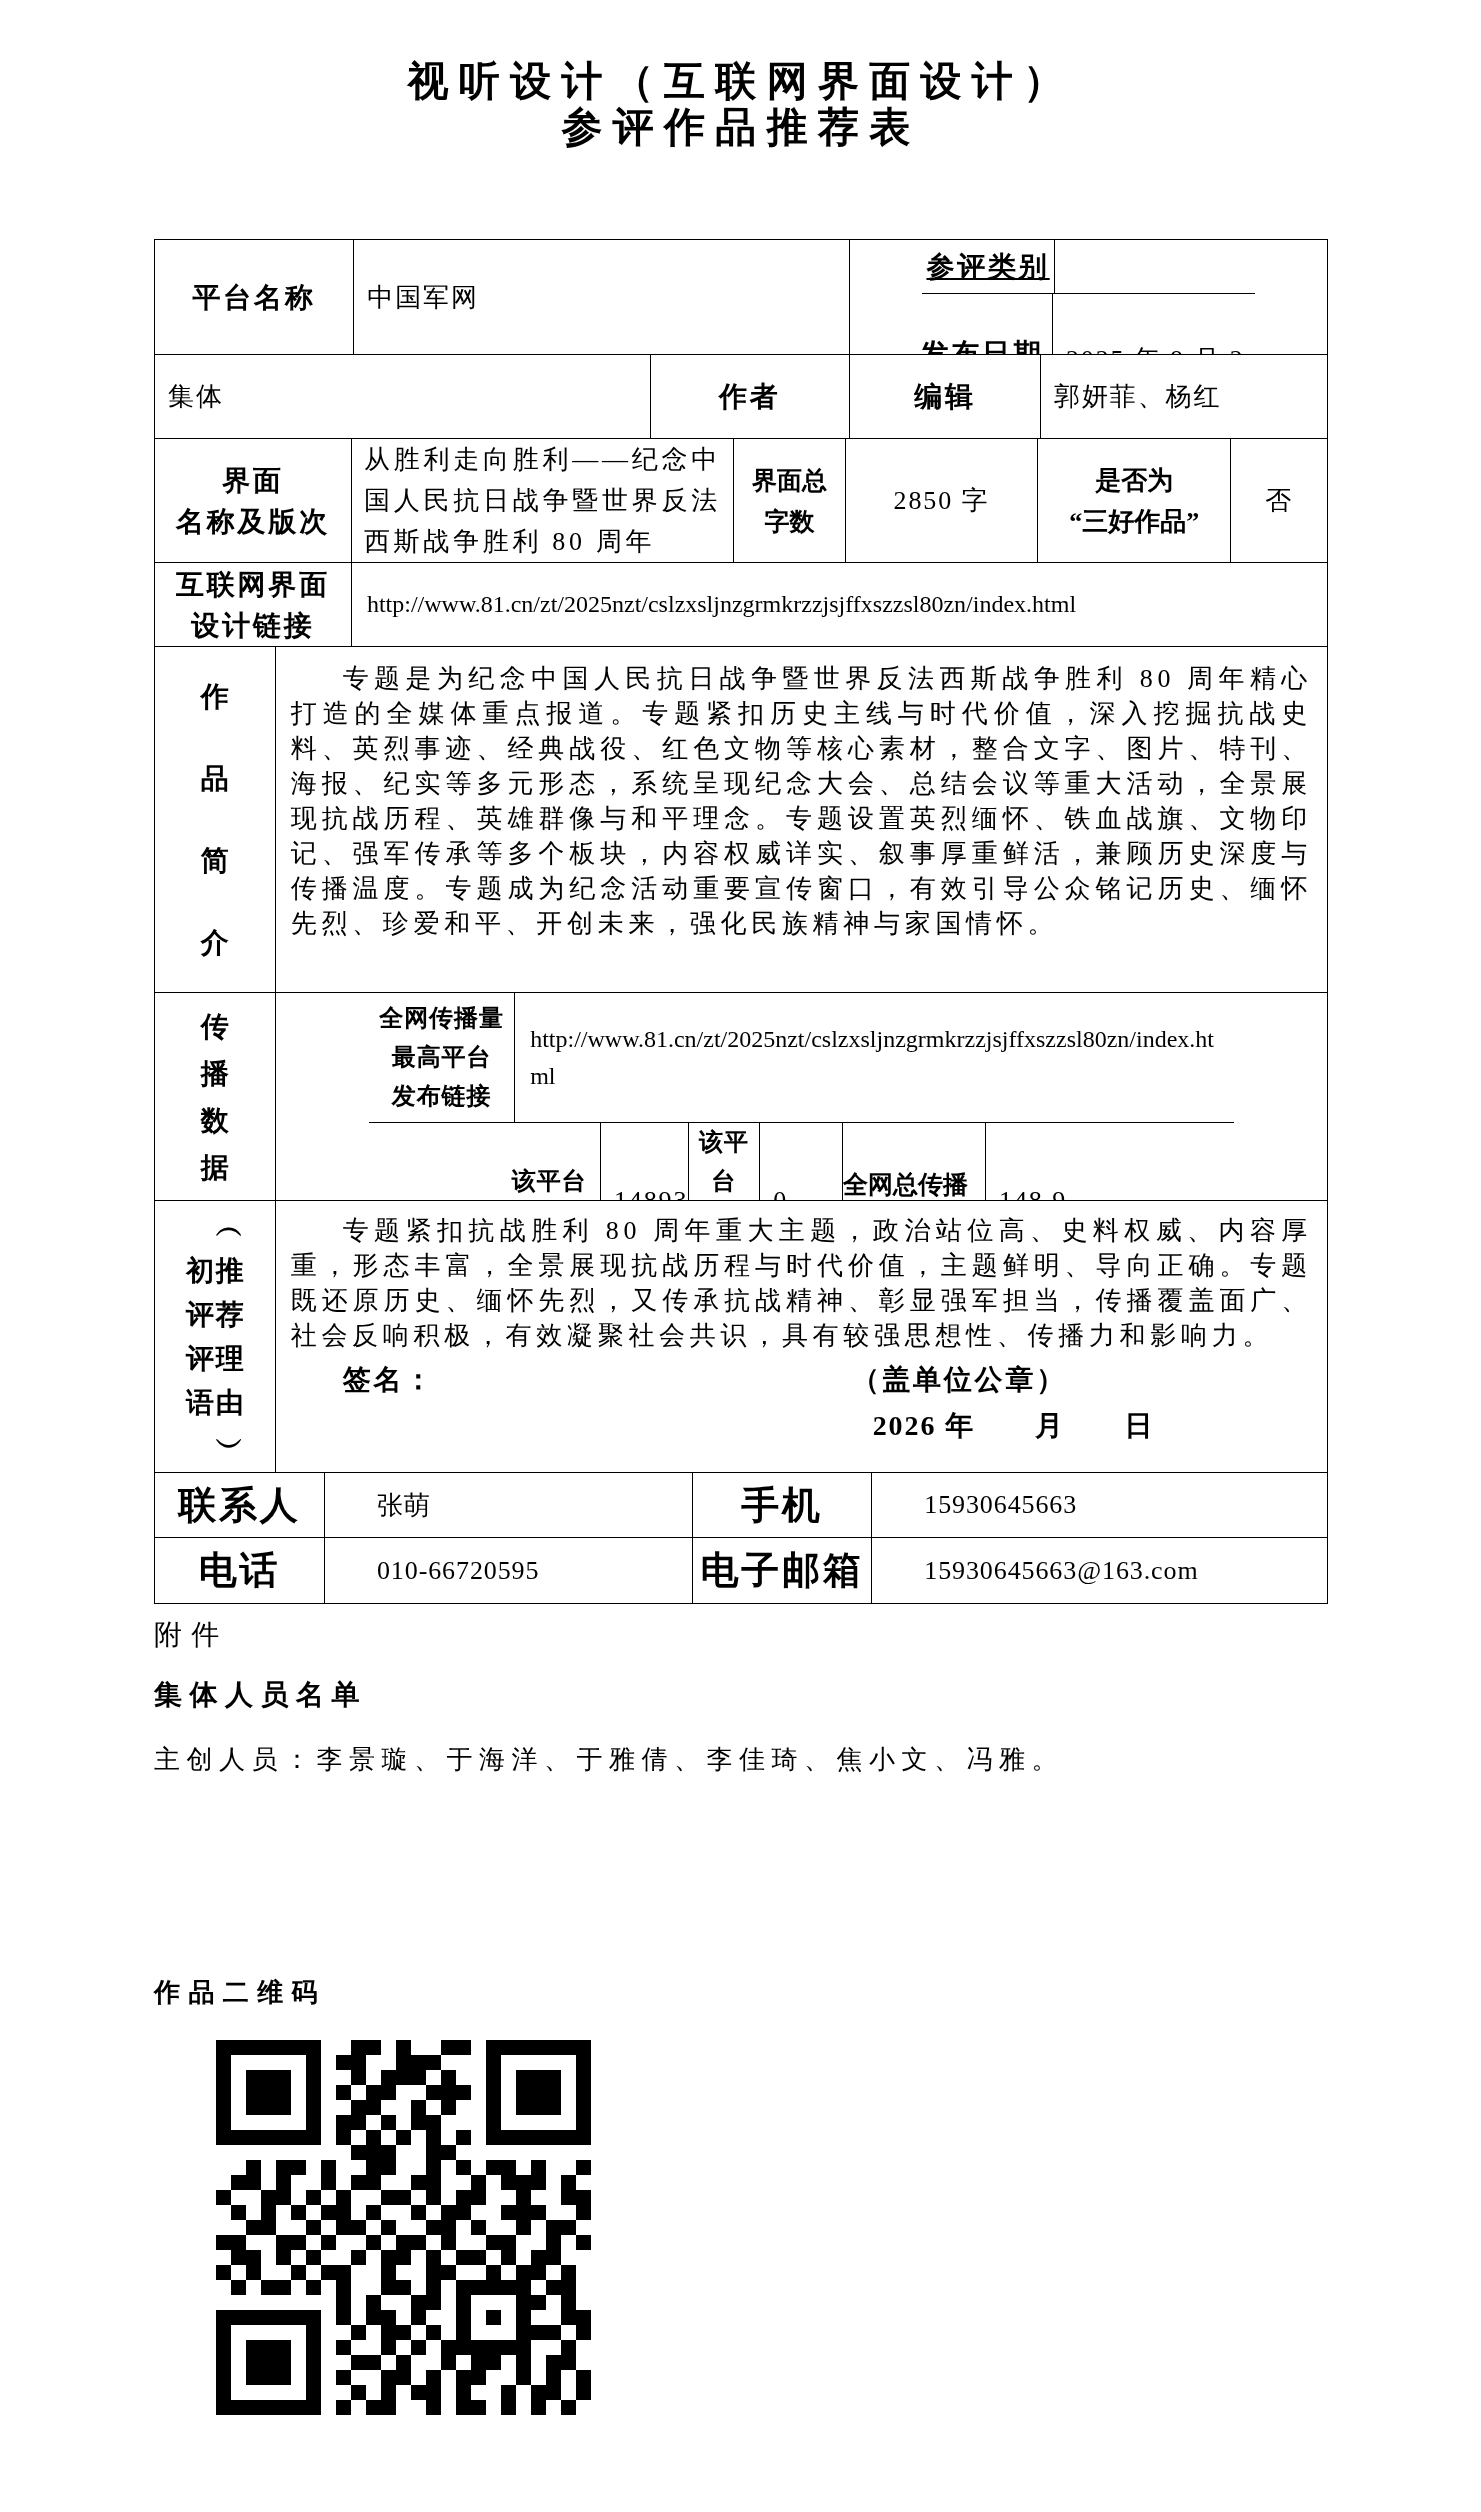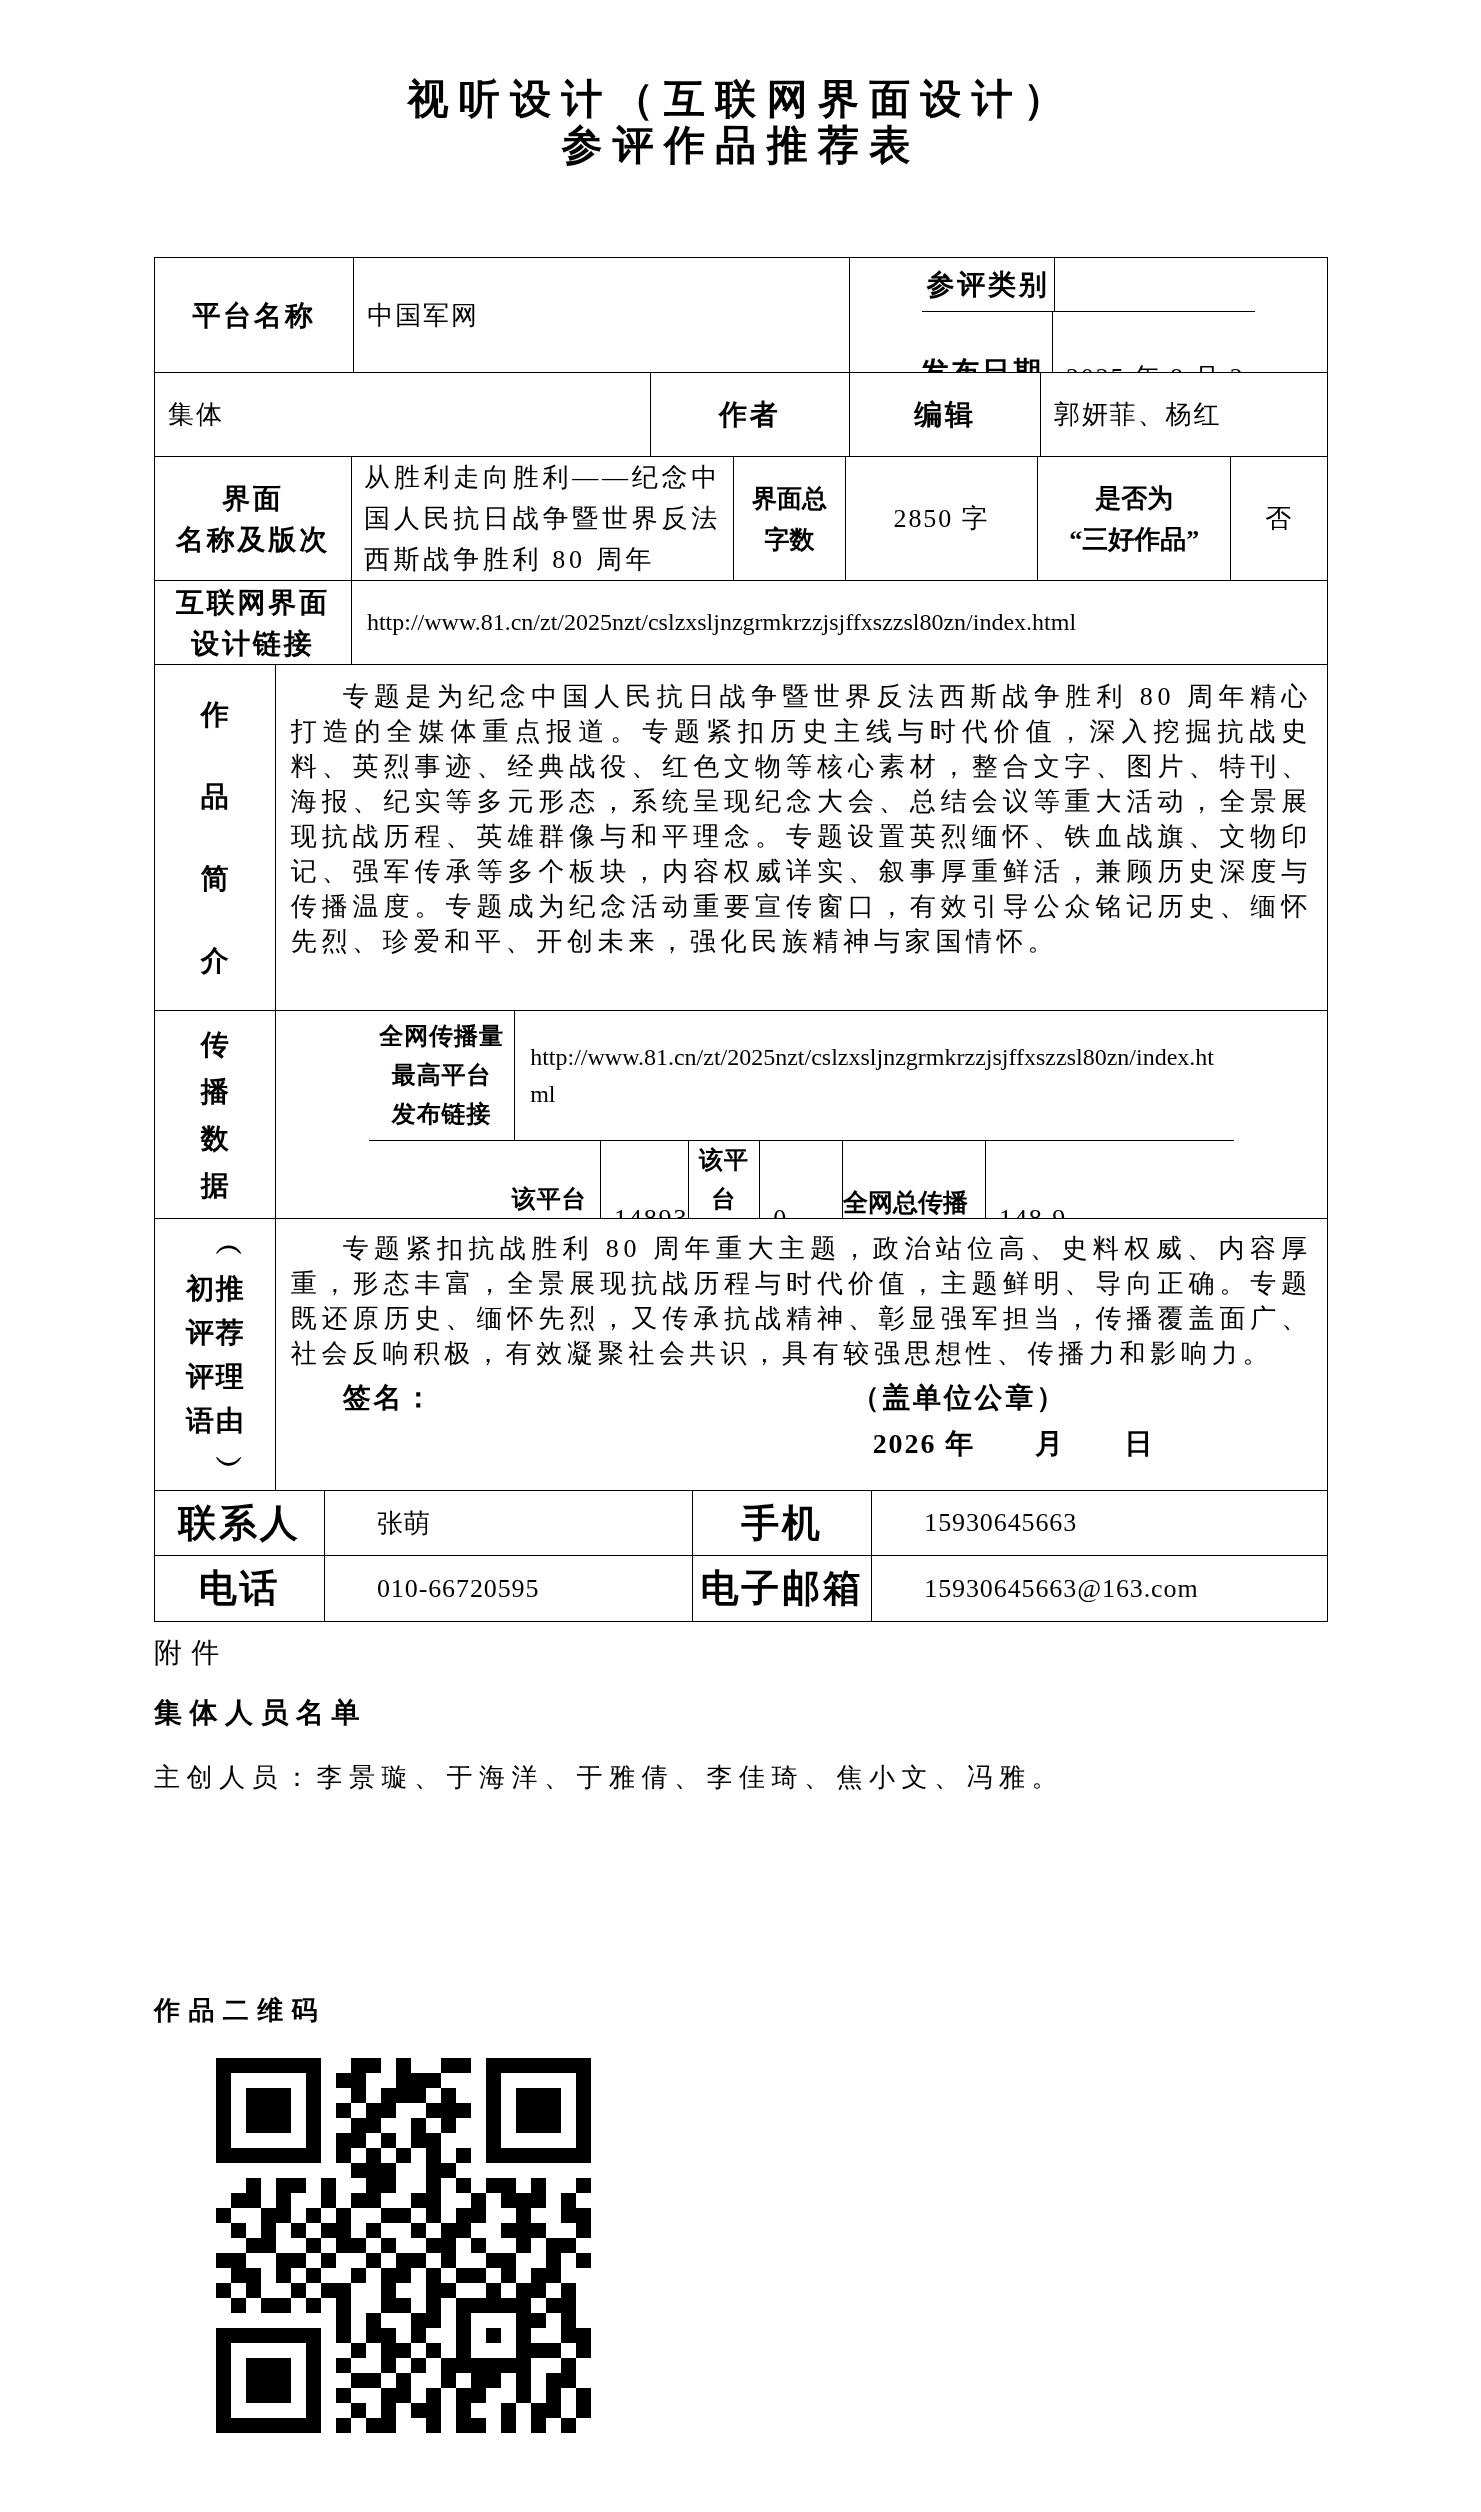--- a/index.html
+++ b/index.html
@@ -1,37 +1,37 @@
 <!DOCTYPE html>
 <html style="font-size:15px"><head>
 <meta charset="utf-8">
 <style>
   html,body{margin:0;padding:0;background:#ffffff;}
   body{
     width:1482px;height:2512px;overflow:hidden;
     font-family:"Liberation Serif","DejaVu Serif",serif;
     color:#000;
   }
-  .page{width:1174px;margin:0 auto;padding-top:76px;}
+  .page{width:1174px;margin:0 auto;padding-top:58px;}
   
   .doc-title{text-align:center;font-weight:bold;font-size:41px;line-height:46px;letter-spacing:10.3px;}
   
   .form-table{border:1.9px solid #000;margin-top:89px;box-sizing:border-box;}
   .row{display:flex;border-bottom:1.9px solid #000;box-sizing:border-box;}
   .row:last-child{border-bottom:none;}
   .cell{border-right:1.9px solid #000;box-sizing:border-box;display:flex;align-items:center;overflow:hidden;}
   .cell:last-child{border-right:none;}
   .lbl{justify-content:center;text-align:center;font-weight:bold;font-size:28px;letter-spacing:2.8px;white-space:pre-line;line-height:41px;}
   .val{font-size:26px;letter-spacing:1.9px;padding-left:13px;}
   .subcol{display:flex;flex-direction:column;}
   .subrow{display:flex;border-bottom:1.9px solid #000;box-sizing:border-box;flex:1;}
   .subrow:last-child{border-bottom:none;}
   
   .r1{height:115px;} .r1 .ca{width:17%;} .r1 .cb{width:42.3%;} .r1 .cstack{flex:1;}
-  .r1 .sr-a{height:54px;flex:none;} .r1 .sr-b{flex:1;}
+  .r1 .sr-a{height:54px;flex:none;text-decoration:underline;} .r1 .sr-b{flex:1;}
   .r1 .slbl{width:39.9%;} .r1 .sval{flex:1;margin-top:48px;}
   .r2{height:84px;} .r2 .ca{width:17%;} .r2 .cb{width:42.3%;} .r2 .cc{width:16.3%;} .r2 .cd{flex:1;}
   .r3{height:124px;} .r3 .ca{width:16.8%;} .r3 .cb{width:32.6%;} .r3 .cc{width:9.55%;} .r3 .cd{width:16.4%;} .r3 .ce{width:16.5%;} .r3 .cf{flex:1;}
   .r3 .cb{align-items:center;}
   .name-text{font-size:26px;letter-spacing:3.7px;line-height:41px;padding:0 12px;text-align:justify;}
   .r4{height:84px;} .r4 .ca{width:16.8%;} .r4 .cb{flex:1;}
   .url-text{font-size:24px;letter-spacing:0;word-break:break-all;line-height:37px;}
   .r5{height:346px;} .r5 .ca{width:10.3%;} .r5 .cb{flex:1;align-items:flex-start;}
   .vlabel{justify-content:center;text-align:center;font-weight:bold;font-size:28px;white-space:pre-line;}
   .r5 .vlabel{line-height:82px;}

